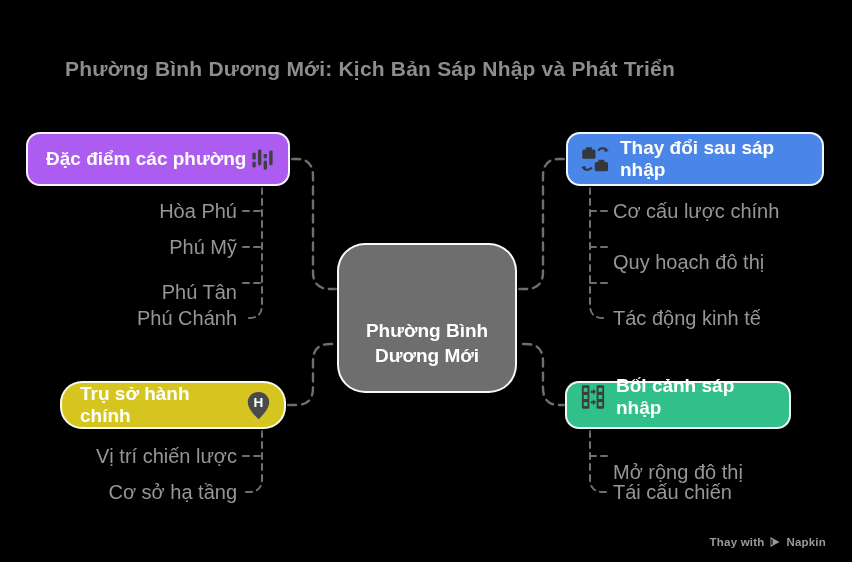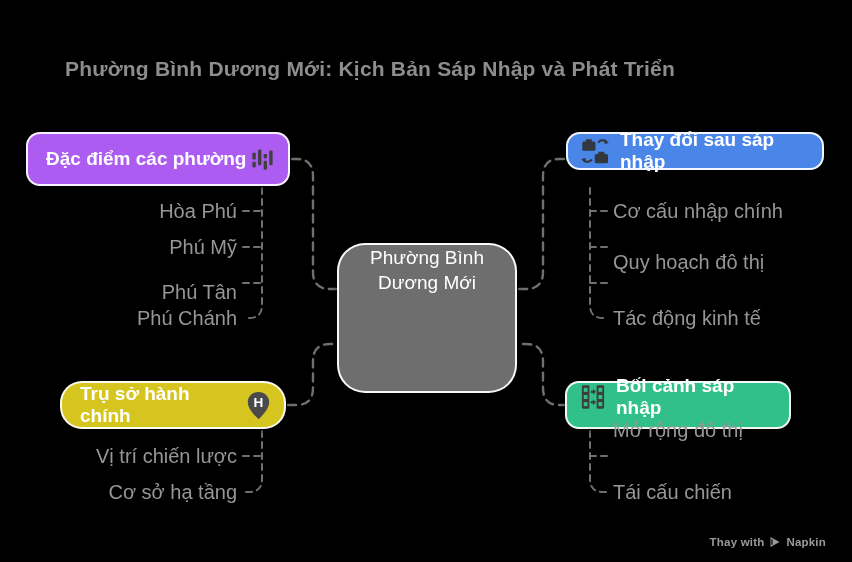--- a/index.html
+++ b/index.html
@@ -13,32 +13,32 @@
   }
   svg.connectors{position:absolute;left:0;top:0;width:852px;height:562px;}
   .node{
     position:absolute;display:flex;align-items:center;box-sizing:border-box;
     border:2px solid rgba(255,255,255,.92);border-radius:14px;
     color:#fff;font-size:19px;font-weight:600;
     box-shadow:0 2px 5px rgba(0,0,0,.55);
   }
   .node .icn{display:flex;align-items:center;justify-content:center;flex:0 0 auto;}
   .node-tl{left:26px;top:132px;width:264px;height:54px;padding:0 12px 0 18px;justify-content:space-between;}
-  .node-tr{left:566px;top:132px;width:258px;height:38px;padding:0 12px 0 12px;gap:10px;}
+  .node-tr{left:566px;top:132px;width:258px;height:54px;padding:0 12px 0 12px;gap:10px;}
   .node-bl{left:60px;top:381px;width:226px;height:48px;padding:0 10px 0 18px;justify-content:space-between;}
   .node-br{left:565px;top:381px;width:226px;height:48px;padding:0 10px 16px 12px;gap:9px;}
   .center-node{
     position:absolute;left:337px;top:243px;width:180px;height:150px;box-sizing:border-box;
     background:#6e6e6e;border:2px solid rgba(255,255,255,.95);border-radius:28px;
     display:flex;justify-content:center;align-items:flex-start;
     box-shadow:0 2px 6px rgba(0,0,0,.6);
   }
   .center-label{
-    width:150px;text-align:center;color:#fff;
-    font-size:19px;line-height:25px;font-weight:400;
+    margin-top:73px;width:150px;text-align:center;color:#fff;
+    font-size:19px;line-height:25px;font-weight:700;
   }
   .item{
     position:absolute;color:#969696;font-size:20px;font-weight:500;
     line-height:20px;white-space:nowrap;
   }
   .item.ral{right:615px;text-align:right;}
   .item.lal{left:613px;text-align:left;}
   .credit{
     position:absolute;right:26px;bottom:14px;display:flex;align-items:center;gap:5px;
     color:#9a9a9a;font-size:11.5px;font-weight:600;letter-spacing:.2px;cursor:pointer;
@@ -148,28 +148,28 @@
 
   <div class="center-node" style="background: rgb(110, 110, 110);">
     <div class="center-label">Phường Bình Dương Mới</div>
   </div>
 
   <div class="item ral" style="top:201px">Hòa Phú</div>
   <div class="item ral" style="top:237px">Phú Mỹ</div>
   <div class="item ral" style="top:282px">Phú Tân</div>
   <div class="item ral" style="top:308px">Phú Chánh</div>
 
-  <div class="item lal" style="top:201px">Cơ cấu nhập chính</div>
+  <div class="item lal" style="top:201px">Cơ cấu lược chính</div>
   <div class="item lal" style="top:252px">Quy hoạch đô thị</div>
   <div class="item ral" style="top:446px">Vị trí chiến lược</div>
 
   <div class="item lal" style="top:308px">Tác động kinh tế</div>
   <div class="item ral" style="top:482px">Cơ sở hạ tầng</div>
 
-  <div class="item lal" style="top:420px">Mở rộng đô thị</div>
+  <div class="item lal" style="top:462px">Mở rộng đô thị</div>
   <div class="item lal" style="top:482px">Tái cấu chiến</div>
 
   <div class="credit">
     <span>Thay with</span>
     <span style="display:flex;align-items:center;">
       <svg width="12" height="12" viewBox="0 0 12 12">
           <polygon points="1.5,1 10.5,6 1.5,11" fill="#9a9a9a"></polygon>
           <line x1="3" y1="3.2" x2="3" y2="8.8" stroke="#000" stroke-width="1.2"></line>
         </svg>
     </span>

